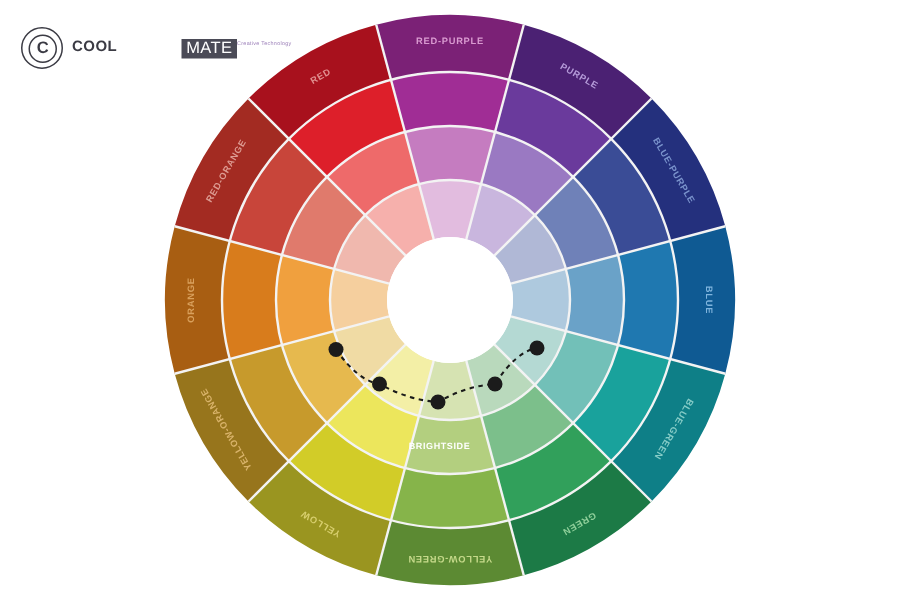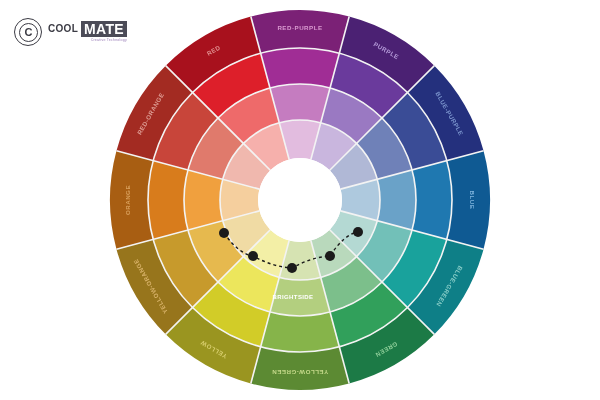--- a/index.html
+++ b/index.html
@@ -56,43 +56,44 @@
     align-items: center;
     justify-content: center;
     font-size: 11px;
     font-weight: bold;
     color: #3b3b44;
     line-height: 1;
     letter-spacing: -1px;
   }
   #brand-logo .wordmark {
     display: flex;
-    flex-direction: column;
+    flex-direction: row;
     justify-content: center;
     line-height: 1;
     text-align: right;
   }
   #brand-logo .wordrow {
     display: flex;
     align-items: center;
     gap: 3px;
   }
   #brand-logo .w1 {
     font-size: 10px;
     font-weight: bold;
     color: #3b3b44;
     letter-spacing: 0.3px;
   }
   #brand-logo .w2 {
-    font-size: 14px;
-    font-weight: bold;
+    font-size: 11px;
+    font-weight: normal;
     color: #ffffff;
     background: #4b4b57;
     padding: 1px 3px;
     letter-spacing: 0.3px;
+    margin-left: 40px;
   }
   #brand-logo .tagline {
     margin-top: 2px;
     font-size: 3.6px;
     color: #9b7fb8;
     letter-spacing: 0.2px;
     white-space: nowrap;
   }
   .wheel-label {
     font-family: "Liberation Sans", sans-serif;

